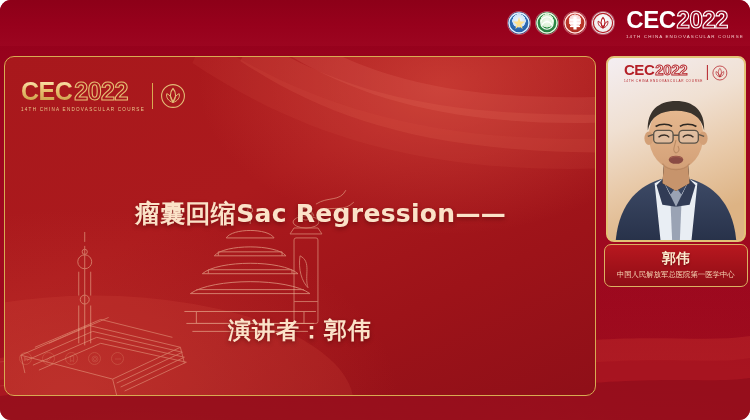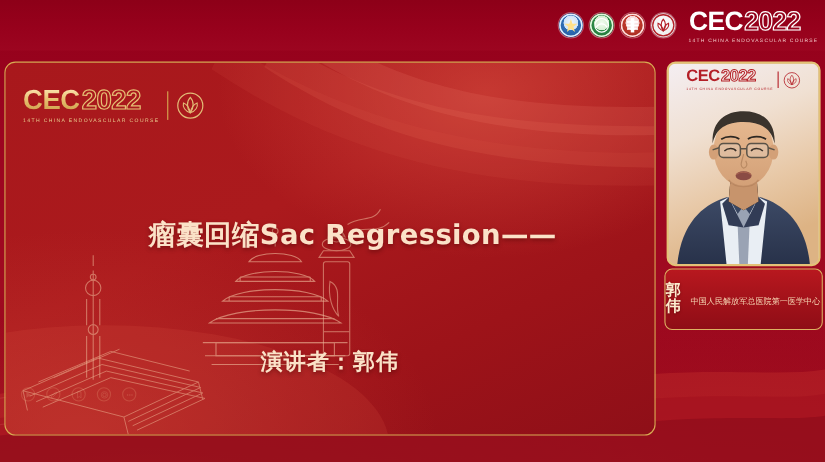--- a/index.html
+++ b/index.html
@@ -7,20 +7,21 @@
     width:750px; height:420px; overflow:hidden;
     font-family:"Liberation Sans","DejaVu Sans",sans-serif;
   }
   #app {
     position:relative; width:750px; height:420px;
     background:
       radial-gradient(ellipse 900px 300px at 18% 112%, rgba(215,60,50,.55) 0%, rgba(150,10,25,0) 62%),
       radial-gradient(ellipse 700px 260px at 88% 105%, rgba(200,40,40,.40) 0%, rgba(150,10,25,0) 60%),
       linear-gradient(180deg,#93001a 0%,#9c0420 28%,#a00a20 62%,#8e0318 100%);
     overflow:hidden;
+    border-radius:11px;
   }
 
   
   .silk { position:absolute; left:0; right:0; bottom:0; height:120px; pointer-events:none; }
   .silk svg { width:100%; height:100%; display:block; }
 
   
   .topbar {
     position:absolute; left:0; top:0; width:750px; height:46px;
     background:linear-gradient(180deg,#8d0018 0%,#97011c 55%,#9c0520 100%);
@@ -98,21 +99,21 @@
     font-size:25px; font-weight:bold; line-height:1.34;
     text-shadow:0 2px 4px rgba(60,0,0,.45);
     font-family:"DejaVu Sans","Liberation Sans",sans-serif;
     letter-spacing:0.3px;
     padding-left:41px;
   }
   .slide-title .l2 { display:block; }
   .slide-speaker {
     position:absolute; left:0; right:0; top:258px;
     text-align:center; color:#fbe2c8;
-    font-size:20px; font-weight:bold;
+    font-size:23px; font-weight:bold;
     text-shadow:0 2px 4px rgba(60,0,0,.45);
     font-family:"DejaVu Sans","Liberation Sans",sans-serif;
     letter-spacing:1px;
   }
 
   
   .video-panel { position:absolute; left:606px; top:56px; width:140px; height:186px; }
   .video-frame {
     position:absolute; inset:0; border:2px solid #e3c276; border-radius:8px;
     overflow:hidden; background:#d9c4b0;
@@ -127,24 +128,24 @@
   .vl-year {
     font-size:15px; font-weight:bold; line-height:1; letter-spacing:-0.4px;
     color:transparent; -webkit-text-stroke:.9px #b41f27; margin-left:1px;
   }
   .vl-div { width:1px; height:15px; background:#b41f27; margin:0 4px; align-self:center; }
   .vl-sub { font-size:3.1px; letter-spacing:.7px; color:#b41f27; margin-top:2px; white-space:nowrap; }
   .vl-emblem { width:16px; height:16px; align-self:center; }
 
   
   .nameplate {
-    position:absolute; left:604px; top:244px; width:144px; height:56px;
+    position:absolute; left:604px; top:244px; width:144px; height:43px;
     border:1.3px solid #dcb161; border-radius:7px;
     background:linear-gradient(180deg,#b8181f 0%,#a3121a 50%,#8f0d16 100%);
-    display:flex; flex-direction:row; align-items:center; justify-content:center;
+    display:flex; flex-direction:column; align-items:center; justify-content:center;
     overflow:hidden;
   }
   .np-name {
     color:#fdeccf; font-size:14px; font-weight:bold; line-height:1.1;
     font-family:"DejaVu Sans","Liberation Sans",sans-serif;
     text-shadow:0 1px 2px rgba(60,0,0,.5);
   }
   .np-org {
     color:#f6d6b4; font-size:7.6px; margin-top:4px; white-space:nowrap;
     font-family:"DejaVu Sans","Liberation Sans",sans-serif;

